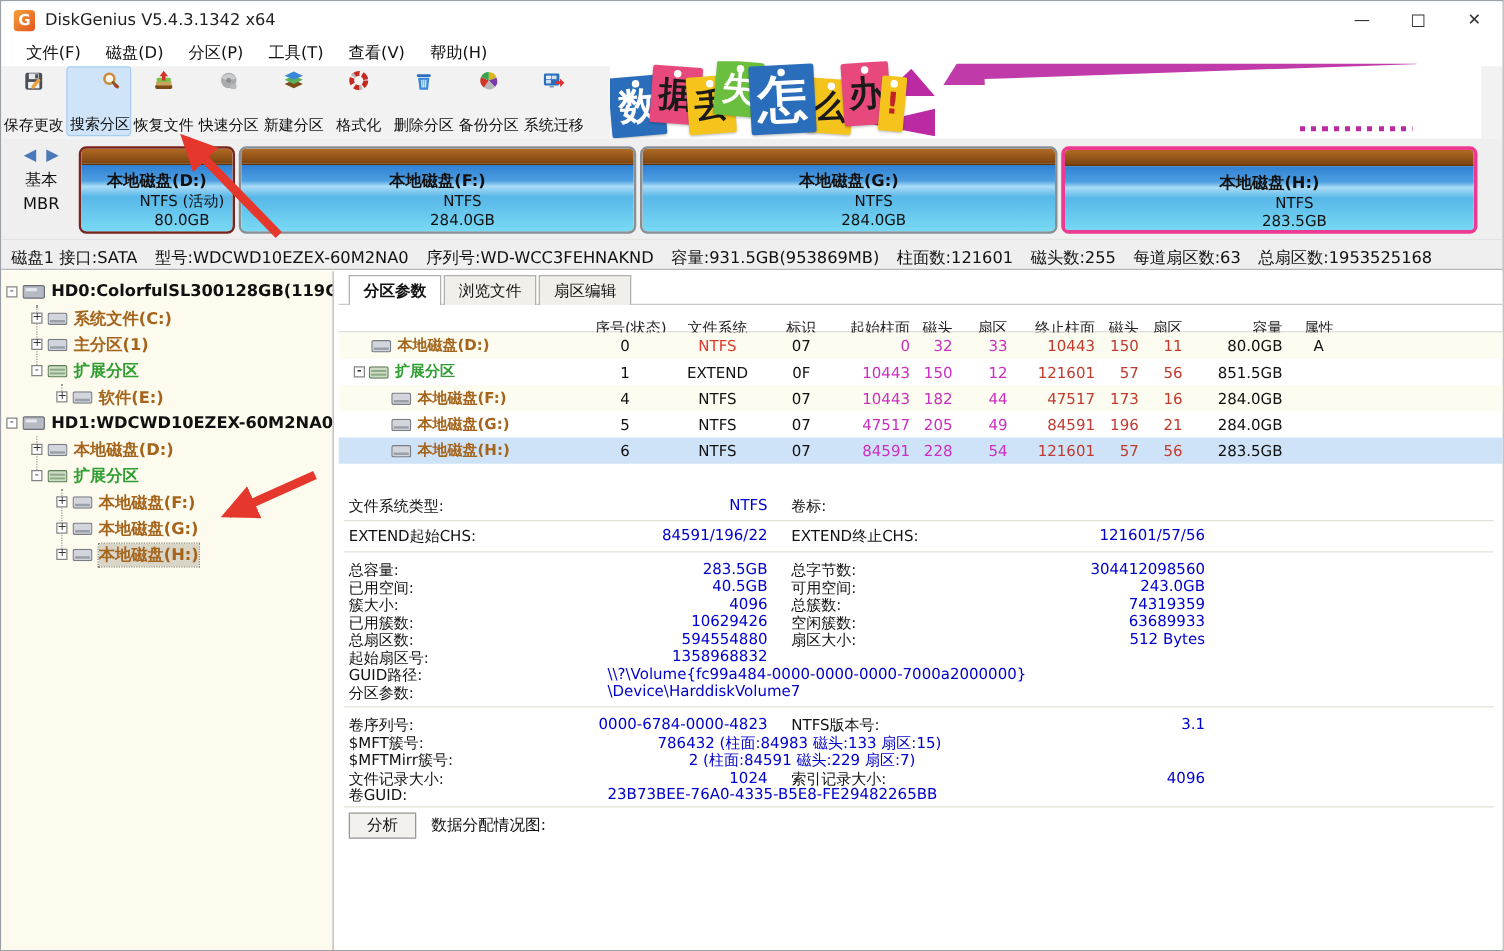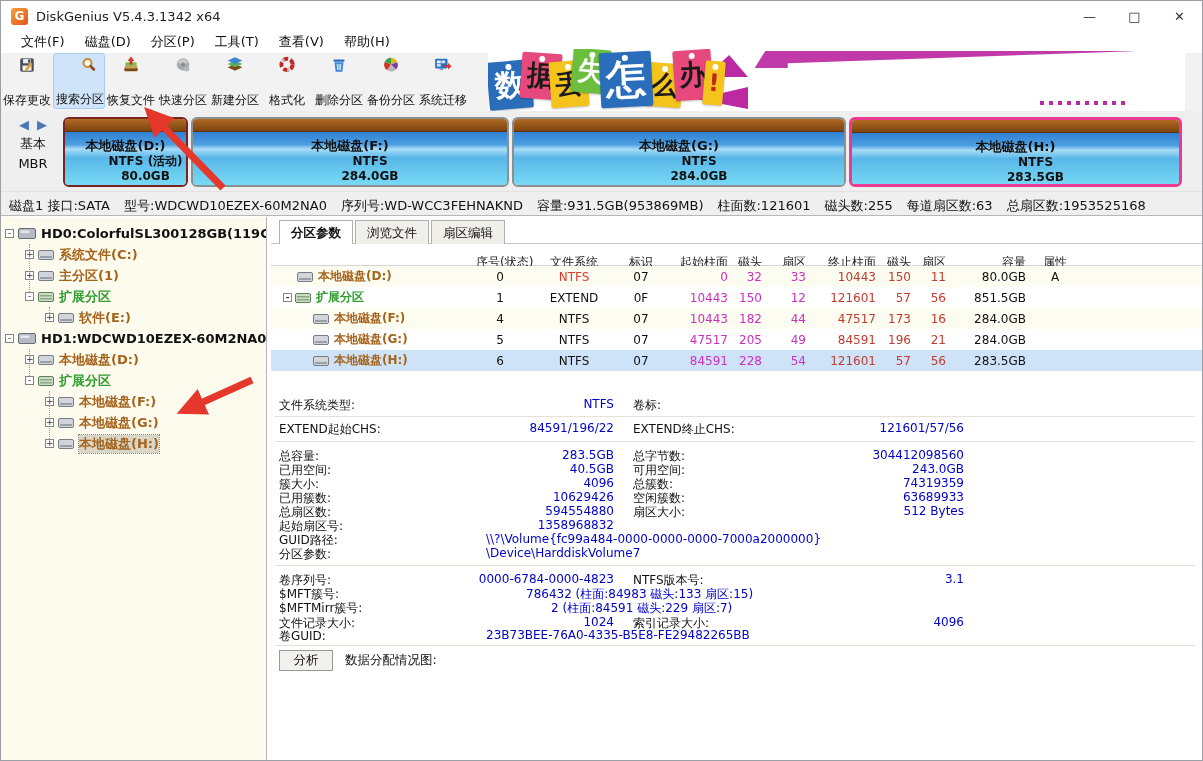--- a/index.html
+++ b/index.html
@@ -36,21 +36,21 @@
 
 
 .part-panel{ position:absolute; left:0; top:110px; width:100%; height:80px; background:#efefef; }
 .nav-box{ position:absolute; left:6px; top:6px; width:52px; height:66px; display:flex; flex-direction:column; align-items:center; }
 .nav-arrows{ display:flex; gap:8px; font-size:13px; color:#4a78b8; }
 .nav-line{ font-size:13px; color:#111; margin-top:3px; }
 .pbar{ position:absolute; top:6px; height:70px; border-radius:6px; overflow:hidden; border:2px solid #8a8f94; }
 .pbar .band{ height:13px; background:linear-gradient(180deg,#b06a24,#7c430f); border-bottom:1px solid #5e3408; }
 .pbar .body{ height:57px; background:linear-gradient(180deg,var(--bar-blue-top) 0%,#4d9fe2 22%,#a9dcf7 30%,#58b7e8 45%,var(--bar-blue-bottom) 100%); display:flex; flex-direction:column; align-items:center; justify-content:center; }
 .pbar .l1{ font-size:13px; font-weight:bold; color:#111; line-height:16px; }
-.pbar .l2,.pbar .l3{ font-size:12px; font-weight:bold; color:#111; line-height:15px;margin-left:40px; }
+.pbar .l2,.pbar .l3{ font-size:12px; font-weight:normal; color:#111; line-height:15px;margin-left:40px; }
 .pbar.first{ border-color:#7a2420; }
 .pbar.selected{ border:3px solid var(--sel-pink); }
 
 
 .diskinfo{ position:absolute; left:0; top:190px; width:100%; height:25px; background:#efefef; border-top:1px solid #e3e3e3; border-bottom:1px solid #b7b7b7; display:flex; align-items:flex-end; gap:14px; padding-left:8px; font-size:13px; color:#111; white-space:nowrap; overflow:hidden; }
 
 
 .tree-panel{ position:absolute; left:0; top:216px; width:266px; height:545px; background:#fdfbee; border-right:1px solid #b5b5b5; overflow:hidden; }
 .right-panel{ position:absolute; left:270px; top:216px; width:933px; height:550px; background:#fff; }
 

